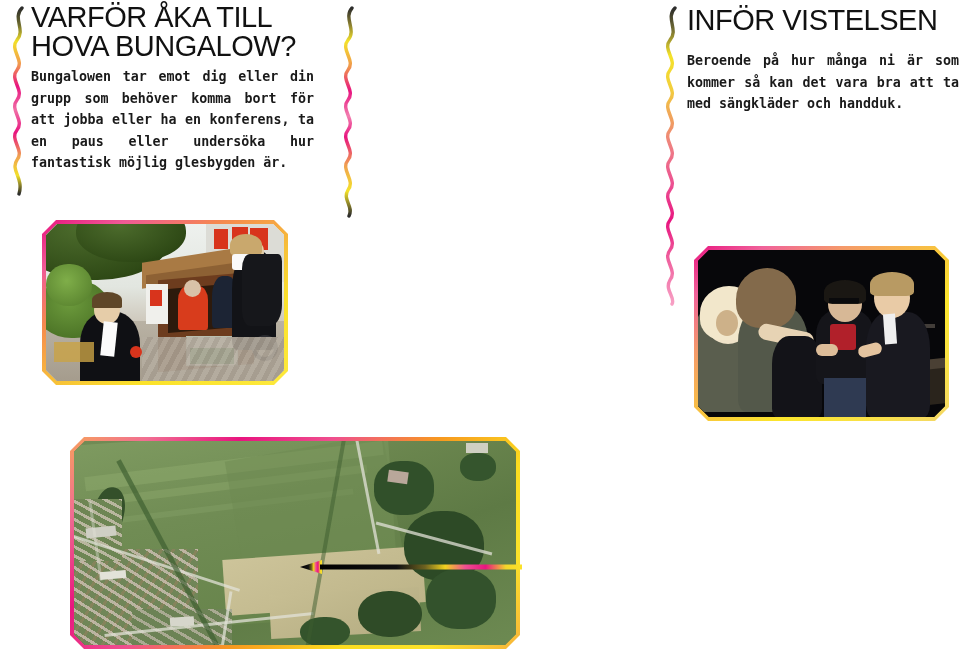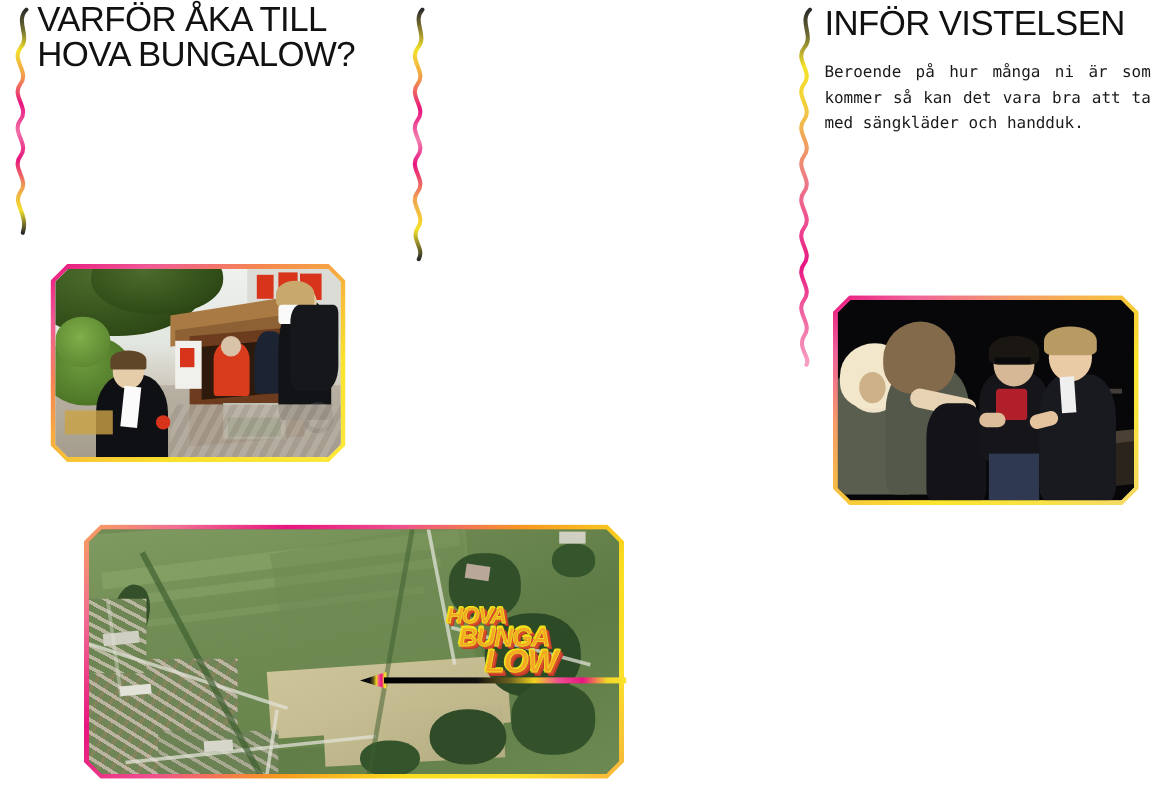--- a/index.html
+++ b/index.html
@@ -42,20 +42,21 @@
 
   
   .body-txt {
     position:absolute;
     font-family:"DejaVu Sans Mono", monospace;
     font-size:13.3px;
     line-height:21.5px;
     color:#1a1a1a;
     white-space:pre-line;
     text-align:justify;
+    font-weight:bold;
   }
   #p1 { left:31px; top:66px;  width:283px; }
   #p2a { left:357px; top:50px; width:272px; }
   #p2b { left:357px; top:140px; width:272px; }
 
   
   .frame {
     position:absolute;
     padding:4px;
     -webkit-clip-path: polygon(14px 0, calc(100% - 14px) 0, 100% 14px, 100% calc(100% - 14px), calc(100% - 14px) 100%, 14px 100%, 0 calc(100% - 14px), 0 14px);
@@ -164,20 +165,21 @@
             <stop offset="90%" stop-color="#f2e02a"></stop>
             <stop offset="100%" stop-color="#2b2b2b"></stop>
           </linearGradient>
         </defs>
         <path d="M16,2 C6,12 20,24 11,34 C3,44 19,54 11,64 C3,74 19,84 11,94 C3,104 19,114 11,124 C3,134 19,144 11,154 C4,164 18,172 13,188" fill="none" stroke="url(#gsq1)" stroke-width="3.4" stroke-linecap="round"></path>
       </svg>
     </div>
 
     <div class="heading" id="h1">VARFÖR ÅKA TILL
 HOVA BUNGALOW?</div>
+    <div class="body-txt" id="p1">Bungalowen tar emot dig eller din grupp som behöver komma bort för att jobba eller ha en konferens, ta en paus eller undersöka hur fantastisk möjlig glesbygden är.</div>
 
     <div class="frame" id="photo-market">
       <div class="inner">
         <div class="mk-sky"></div>
         <div class="mk-ground"></div>
 
         <div class="mk-tree" style="left:-26px; top:-30px; width:150px; height:86px;"></div>
         <div class="mk-tree" style="left:30px; top:-22px; width:110px; height:60px;"></div>
         <div class="mk-tree" style="left:-10px; top:56px; width:74px; height:58px; background:radial-gradient(ellipse at 45% 40%,#6c9a3c 0%,#4d7527 70%,#3a5a1b 100%);"></div>
         <div class="mk-tree" style="left:0px; top:40px; width:46px; height:42px; background:radial-gradient(ellipse at 45% 40%,#7fae49 0%,#5b8530 80%);"></div>
@@ -373,19 +375,14 @@
         <stop offset="72%" stop-color="#ef4f92"></stop>
         <stop offset="82%" stop-color="#e8157f"></stop>
         <stop offset="92%" stop-color="#f4d62a"></stop>
         <stop offset="100%" stop-color="#fbe22a"></stop>
       </linearGradient>
     </defs>
     <polygon points="0,9 22,2 22,16" fill="url(#garrow)"></polygon>
     <rect x="20" y="6.5" width="202" height="5" fill="url(#garrow)"></rect>
   </svg>
 
-  <div id="logo">
-    <span class="l1">HOVA</span>
-    <span class="l2">BUNGA</span>
-    <span class="l3">LOW</span>
-  </div>
 
 </div>
 
 </body></html>

